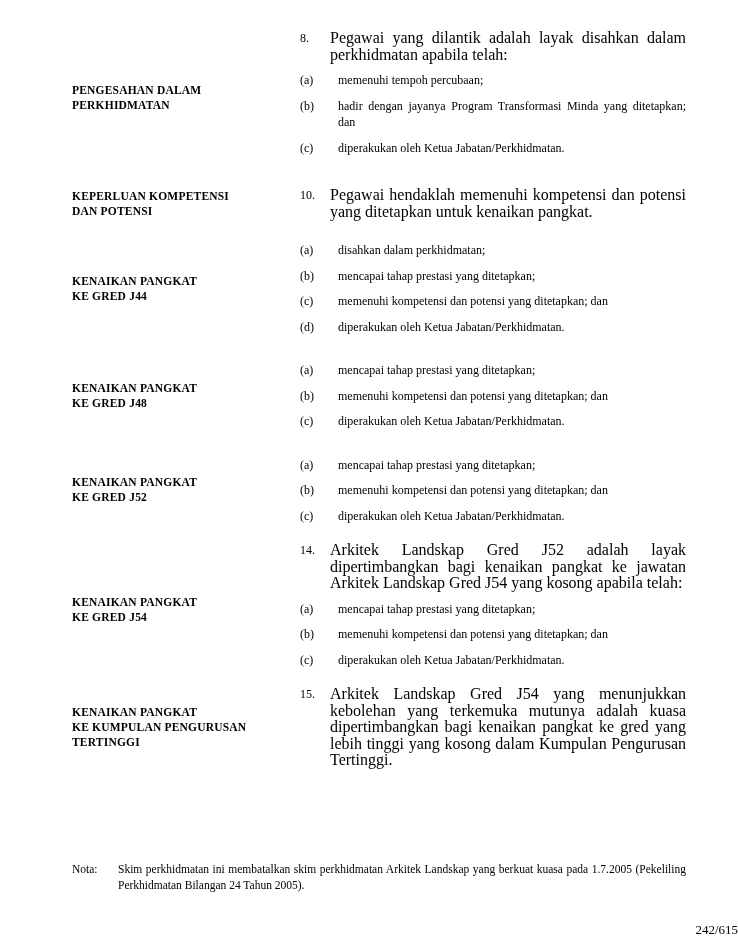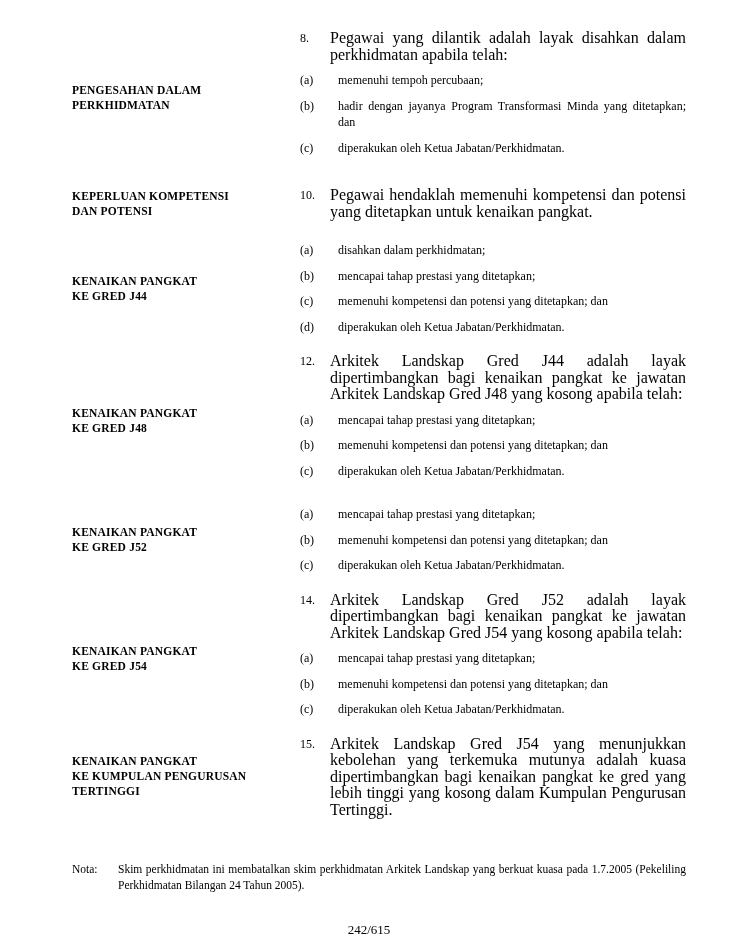--- a/index.html
+++ b/index.html
@@ -103,21 +103,21 @@
     font-size: 11.5px;
     line-height: 15.5px;
     text-align: justify;
     font-family: Liberation Serif, serif;
   }
   .footer {
     position: absolute;
     left: 0;
     right: 0;
     top: 922px;
-    text-align: center;
+    text-align: right;
     font-size: 13px;
   }
 </style>
 </head>
 <body>
 
 <div class="page">
 
   <div class="section">
     <div class="sec-title">PENGESAHAN DALAM<br>PERKHIDMATAN</div>
@@ -182,24 +182,20 @@
         </div>
       </div>
     </div>
   </div>
 
   <div class="gap-sm"></div>
 
   <div class="section">
     <div class="sec-title">KENAIKAN PANGKAT<br>KE GRED J48</div>
     <div class="sec-body">
-      <div class="numpara">
-        <div class="num">12.</div>
-        <div class="ptext">Arkitek Landskap Gred J44 adalah layak dipertimbangkan bagi kenaikan pangkat ke jawatan Arkitek Landskap Gred J48 yang kosong apabila telah:</div>
-      </div>
       <div class="sublist">
         <div class="subitem">
           <div class="sublabel">(a)</div>
           <div class="subtext">mencapai tahap prestasi yang ditetapkan;</div>
         </div>
         <div class="subitem">
           <div class="sublabel">(b)</div>
           <div class="subtext">memenuhi kompetensi dan potensi yang ditetapkan; dan</div>
         </div>
         <div class="subitem">

